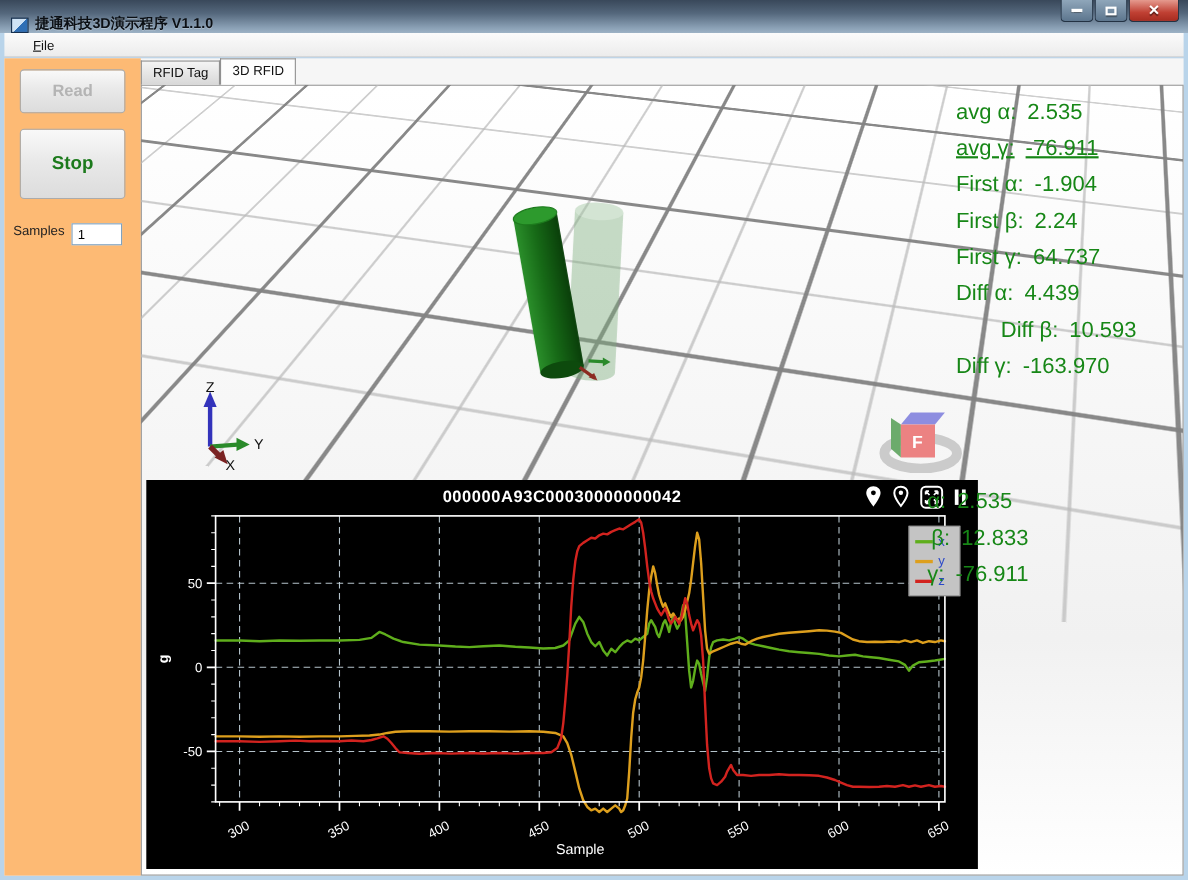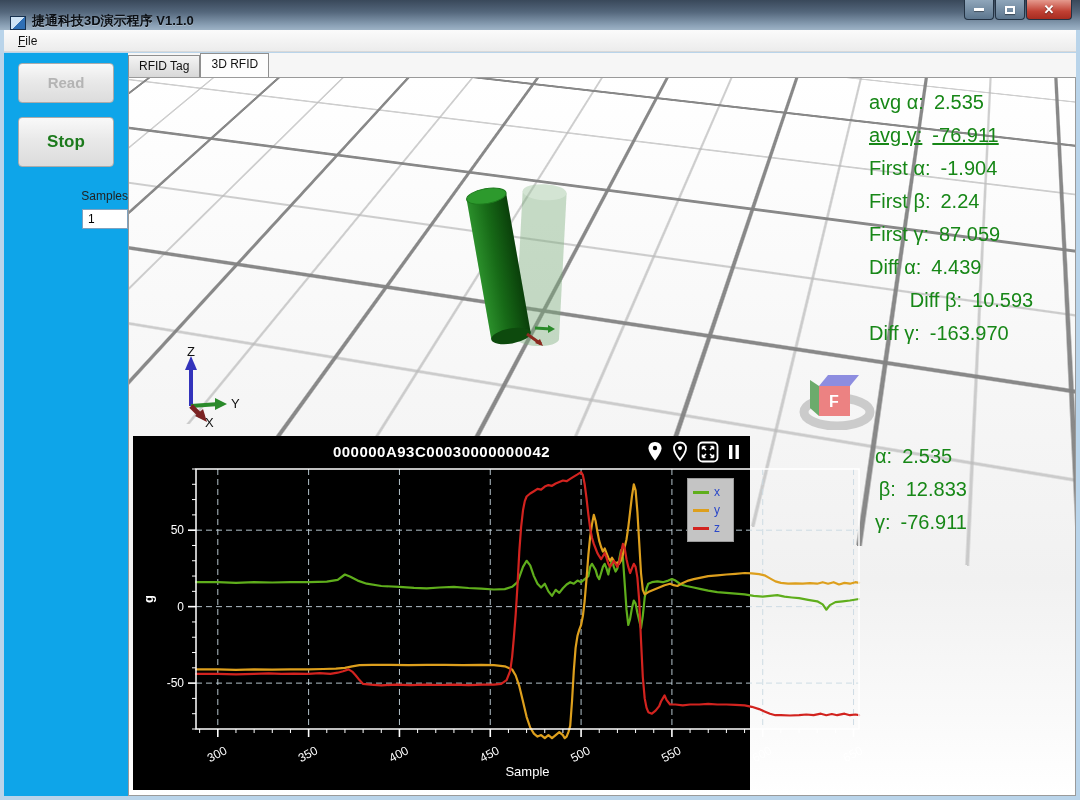--- a/index.html
+++ b/index.html
@@ -11,55 +11,55 @@
   .app-icon { width:16px; height:14px; margin:0 6px 0 4px; background:linear-gradient(135deg,#cfe3f5 0 50%, #2f6fb5 50% 100%); border:1px solid #17314f; }
   .title-text { font-size:13px; color:#0b0f14; font-weight:bold; text-shadow:0 1px 0 rgba(255,255,255,.25); }
   .winbtns { position:absolute; right:8px; top:0; display:flex; }
   .winbtn { width:30px; height:20px; border:1px solid #233243; border-top:none; display:flex; align-items:center; justify-content:center; background:linear-gradient(#8fa6ba,#5d768e); border-radius:0 0 4px 4px; margin-left:1px; cursor:pointer; }
   .winbtn.close { width:46px; background:linear-gradient(#e59a8e,#c04033 60%,#a72c20); }
   .glyph-min { width:10px; height:3px; background:#fff; box-shadow:0 1px 1px rgba(0,0,0,.4); }
   .glyph-max { width:10px; height:8px; border:2px solid #fff; box-shadow:0 1px 1px rgba(0,0,0,.4); }
   .glyph-close { color:#fff; font-weight:bold; font-size:13px; text-shadow:0 1px 1px rgba(0,0,0,.5); line-height:1; }
 
   
-  .menubar { height:22px; background:linear-gradient(#fbfbfb,#ececec); border-bottom:1px solid #d8d8d8; display:flex; align-items:center; padding-left:8px; margin:0 4px; }
+  .menubar { height:22px; background:linear-gradient(#fbfbfb,#ececec); border-bottom:1px solid #d8d8d8; display:flex; align-items:center; padding-left:20px; margin:0 4px; }
   .menu-item { font-size:12px; color:#111; padding:2px 6px; cursor:default; }
   .menu-item::first-letter { text-decoration:underline; }
 
   
   .workspace { position:absolute; left:4px; right:4px; top:53px; bottom:4px; background:#f6f6f6; display:flex; }
-  .left-panel { width:124px; background:#0ea5e9; padding:10px 0 0 14px; }
+  .left-panel { width:124px; background:#fdba74; padding:10px 0 0 14px; }
   .btn { display:block; width:96px; border:1px solid #ababab; border-radius:4px; background:linear-gradient(#f9f9f9,#e9e9e9 45%,#dcdcdc); text-align:center; cursor:pointer; }
   .btn-read { height:40px; line-height:38px; font-size:15px; font-weight:bold; color:#b4b4b4; margin-bottom:14px; }
-  .btn-stop { height:50px; line-height:48px; font-size:17px; font-weight:bold; color:#1c7a1c; margin-bottom:22px; }
-  .samples-row { display:flex; align-items:flex-end; gap:6px; margin-left:-6px;flex-direction:column; }
+  .btn-stop { height:64px; line-height:48px; font-size:17px; font-weight:bold; color:#1c7a1c; margin-bottom:22px; }
+  .samples-row { display:flex; align-items:flex-start; gap:6px; margin-left:-6px; }
   .samples-label { font-size:12px; color:#222; }
   .samples-input { width:46px; height:20px; border:1px solid #7fa2c0; font-size:12px; padding-left:5px; background:#fff; }
 
   .main { position:relative; flex:1; }
   .tabbar { position:absolute; top:0; left:0; height:24px; display:flex; z-index:5; }
   .tab { height:22px; margin-top:2px; padding:0 10px; font-size:12px; line-height:21px; color:#111; border:1px solid #8f8f8f; border-bottom:none; background:linear-gradient(#f4f4f4,#d8d8d8); cursor:pointer; }
   .tab.active { height:24px; margin-top:0; background:#fdfdfd; position:relative; z-index:6; }
 
   .view3d { position:absolute; top:24px; left:0; right:0; bottom:0; border:1px solid #9a9a9a; background:linear-gradient(#ffffff, #f1f1f1 70%, #ffffff); overflow:hidden; }
   .floor { position:absolute; left:-1600px; top:-40px; width:4600px; height:480px;
     background-image:
       repeating-linear-gradient(to right, rgba(130,130,130,.95) 0 3px, transparent 3px 120px),
       repeating-linear-gradient(to bottom, rgba(130,130,130,.95) 0 3px, transparent 3px 120px),
       repeating-linear-gradient(to right, transparent 0 60px, rgba(185,185,185,.7) 60px 62px, transparent 62px 120px),
       repeating-linear-gradient(to bottom, transparent 0 60px, rgba(185,185,185,.7) 60px 62px, transparent 62px 120px);
     transform-origin:50% 0%; transform:perspective(900px) rotateX(55deg) rotateZ(10deg); }
 
   .stats-overlay { position:absolute; left:740px; top:8px; width:205px; z-index:8; }
   .stat-line { font-size:20px; color:#178717; line-height:33px; white-space:nowrap; }
   .stat-line .val { margin-left:10px; }
-  .angle-overlay { position:absolute; left:746px; top:362px; z-index:8; }
+  .angle-overlay { position:absolute; left:714px; top:362px; z-index:8; }
 
   
-  .chart-panel { position:absolute; left:4px; top:358px; width:617px; height:354px; background:#000; z-index:7; }
+  .chart-panel { position:absolute; left:4px; top:358px; width:756px; height:354px; background:#000; z-index:7; }
   .chart-title { position:absolute; top:7px; left:0; width:100%; text-align:center; color:#fff; font-size:15px; font-weight:bold; letter-spacing:.5px; }
   .chart-icons { position:absolute; top:5px; right:10px; display:flex; align-items:center; gap:9px; z-index:3; }
   .chart-icons svg { display:block; cursor:pointer; }
   .legend { position:absolute; right:16px; top:42px; width:47px; background:#c4c4c4; border:1px solid #9a9a9a; padding:4px 5px; z-index:2; }
   .legend-row { display:flex; align-items:center; gap:5px; height:18px; }
   .legend-swatch { width:16px; height:3px; }
   .legend-label { font-size:12px; color:#2b48c9; }
   #chart-svg { position:absolute; left:0; top:0; }
 </style>
 </head>
@@ -155,21 +155,21 @@
           <polygon points="24,20 33,9 64,9 55,20" fill="#8d8de0"></polygon>
           <polygon points="24,20 55,20 55,50 24,50" fill="#ec8282"></polygon>
           <text id="cube-letter" x="39" y="41" font-size="16" font-weight="bold" fill="#ffffff" text-anchor="middle">F</text>
         </svg>
 
         <div class="stats-overlay">
           <div class="stat-line" style="color: rgb(23, 135, 23);"><span>avg α:</span><span class="val">2.535</span></div>
           <div class="stat-line" style="color: rgb(23, 135, 23); text-decoration: underline;"><span>avg γ:</span><span class="val">-76.911</span></div>
           <div class="stat-line" style="color: rgb(23, 135, 23);"><span>First α:</span><span class="val">-1.904</span></div>
           <div class="stat-line" style="color: rgb(23, 135, 23);"><span>First β:</span><span class="val">2.24</span></div>
-          <div class="stat-line" style="color: rgb(23, 135, 23);"><span>First γ:</span><span class="val">87.059</span></div>
+          <div class="stat-line" style="color: rgb(23, 135, 23);"><span>First γ:</span><span class="val">64.737</span></div>
           <div class="stat-line" style="color: rgb(23, 135, 23);"><span>Diff α:</span><span class="val">4.439</span></div>
           <div class="stat-line" style="color: rgb(23, 135, 23); text-align: center;"><span>Diff β:</span><span class="val">10.593</span></div>
           <div class="stat-line" style="color: rgb(23, 135, 23);"><span>Diff γ:</span><span class="val">-163.970</span></div>
         </div>
 
         <div class="angle-overlay">
           <div class="stat-line" style="color: rgb(23, 135, 23);"><span>α:</span><span class="val">2.535</span></div>
           <div class="stat-line" style="color: rgb(23, 135, 23); text-align: right;"><span>β:</span><span class="val">12.833</span></div>
           <div class="stat-line" style="color: rgb(23, 135, 23);"><span>γ:</span><span class="val">-76.911</span></div>
         </div>

